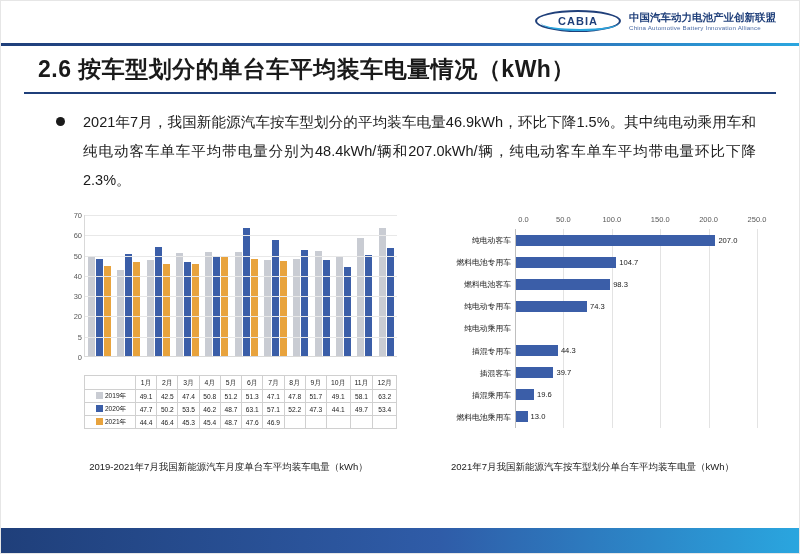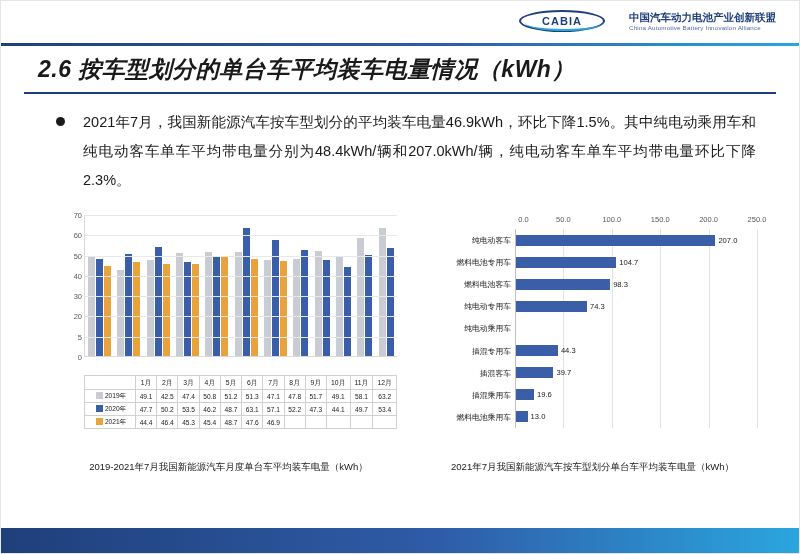--- a/index.html
+++ b/index.html
@@ -18,21 +18,21 @@
     background: #ffffff;
   }
   
   .topbar {
     position: absolute; left: 0; top: 0; width: 800px; height: 44px;
     background: #ffffff;
     border-bottom: 1px solid #ffffff;
   }
   .logo-wrap {
     position: absolute; right: 24px; top: 8px;
-    display: flex; align-items: center; gap: 24px;
+    display: flex; align-items: center; gap: 8px;
   }
   .logo-mark {
     width: 86px; height: 26px; position: relative;
     display: flex; align-items: center; justify-content: center;
   }
   .logo-ellipse {
     position: absolute; left: 0; top: 2px; width: 86px; height: 22px;
     border: 2px solid #1f3f7a; border-radius: 50%;
   }
   .logo-ellipse:after {
@@ -50,21 +50,21 @@
   }
   .logo-en {
     font-size: 6.2px; color: #4a6ba5; line-height: 1.25; letter-spacing: .2px;
   }
   .topbar-rule {
     position: absolute; left: 0; top: 43px; width: 800px; height: 3px;
     background: linear-gradient(to right, #1f3f7a 0%, #2f5ca8 55%, #2aa6df 100%);
   }
   
   .title-zone {
-    position: absolute; left: 0; top: 50px; width: 800px; height: 48px; font-style: italic;
+    position: absolute; left: 0; top: 50px; width: 800px; height: 48px;
   }
   .title-text {
     position: absolute; left: 38px; top: 4px;
     font-size: 23px; font-weight: bold; color: #1a1a1a;
     letter-spacing: .5px;
     font-family: "Liberation Sans", sans-serif;
   }
   .title-underline {
     position: absolute; left: 24px; top: 42px; width: 752px; height: 2px;
     background: #1f3f7a;

